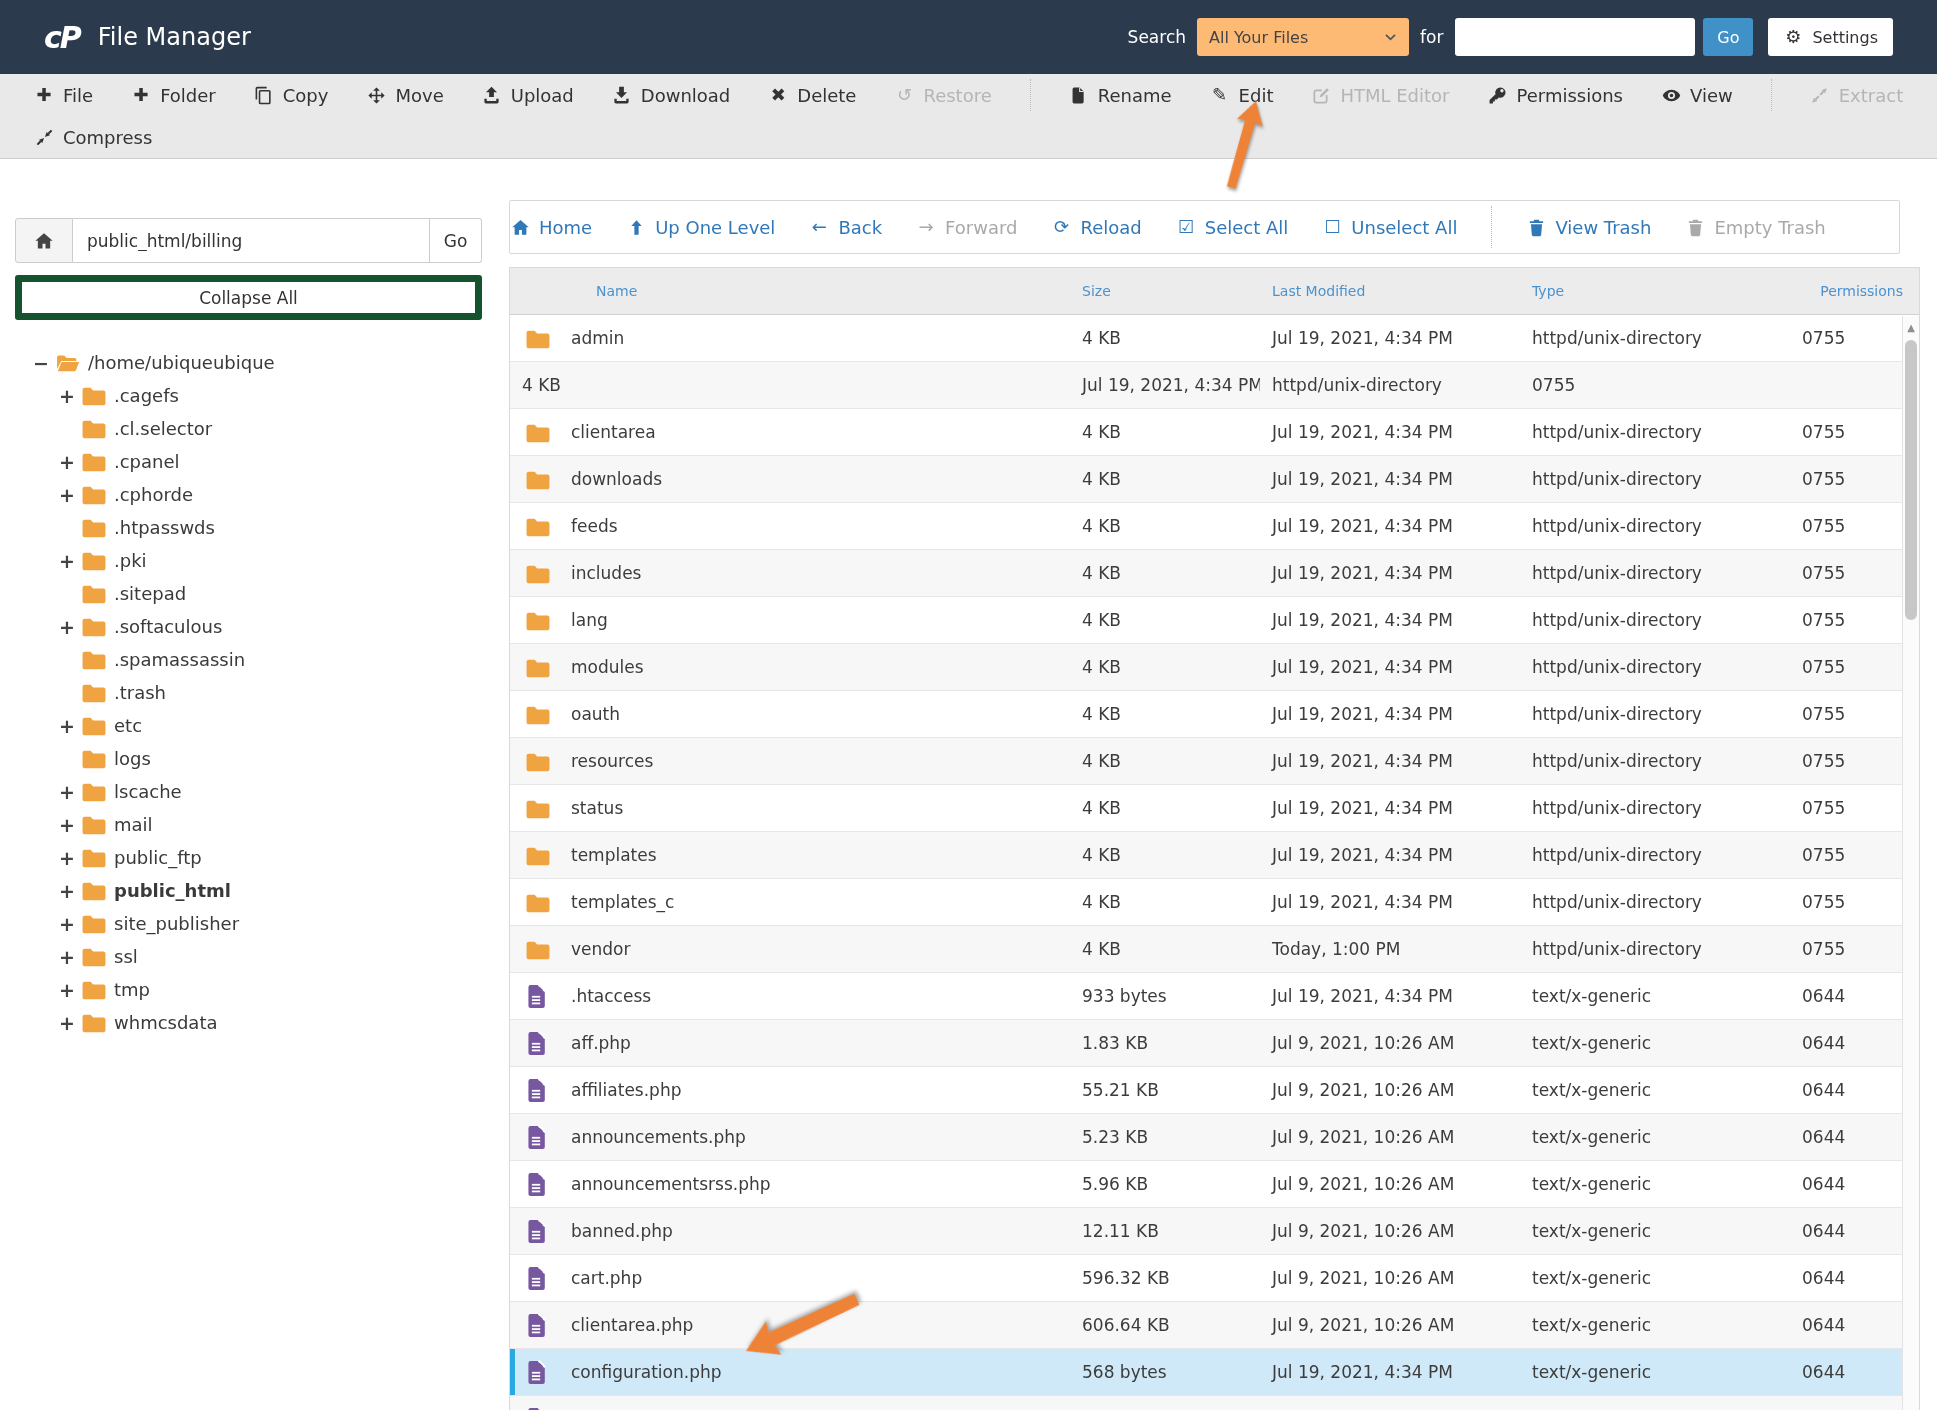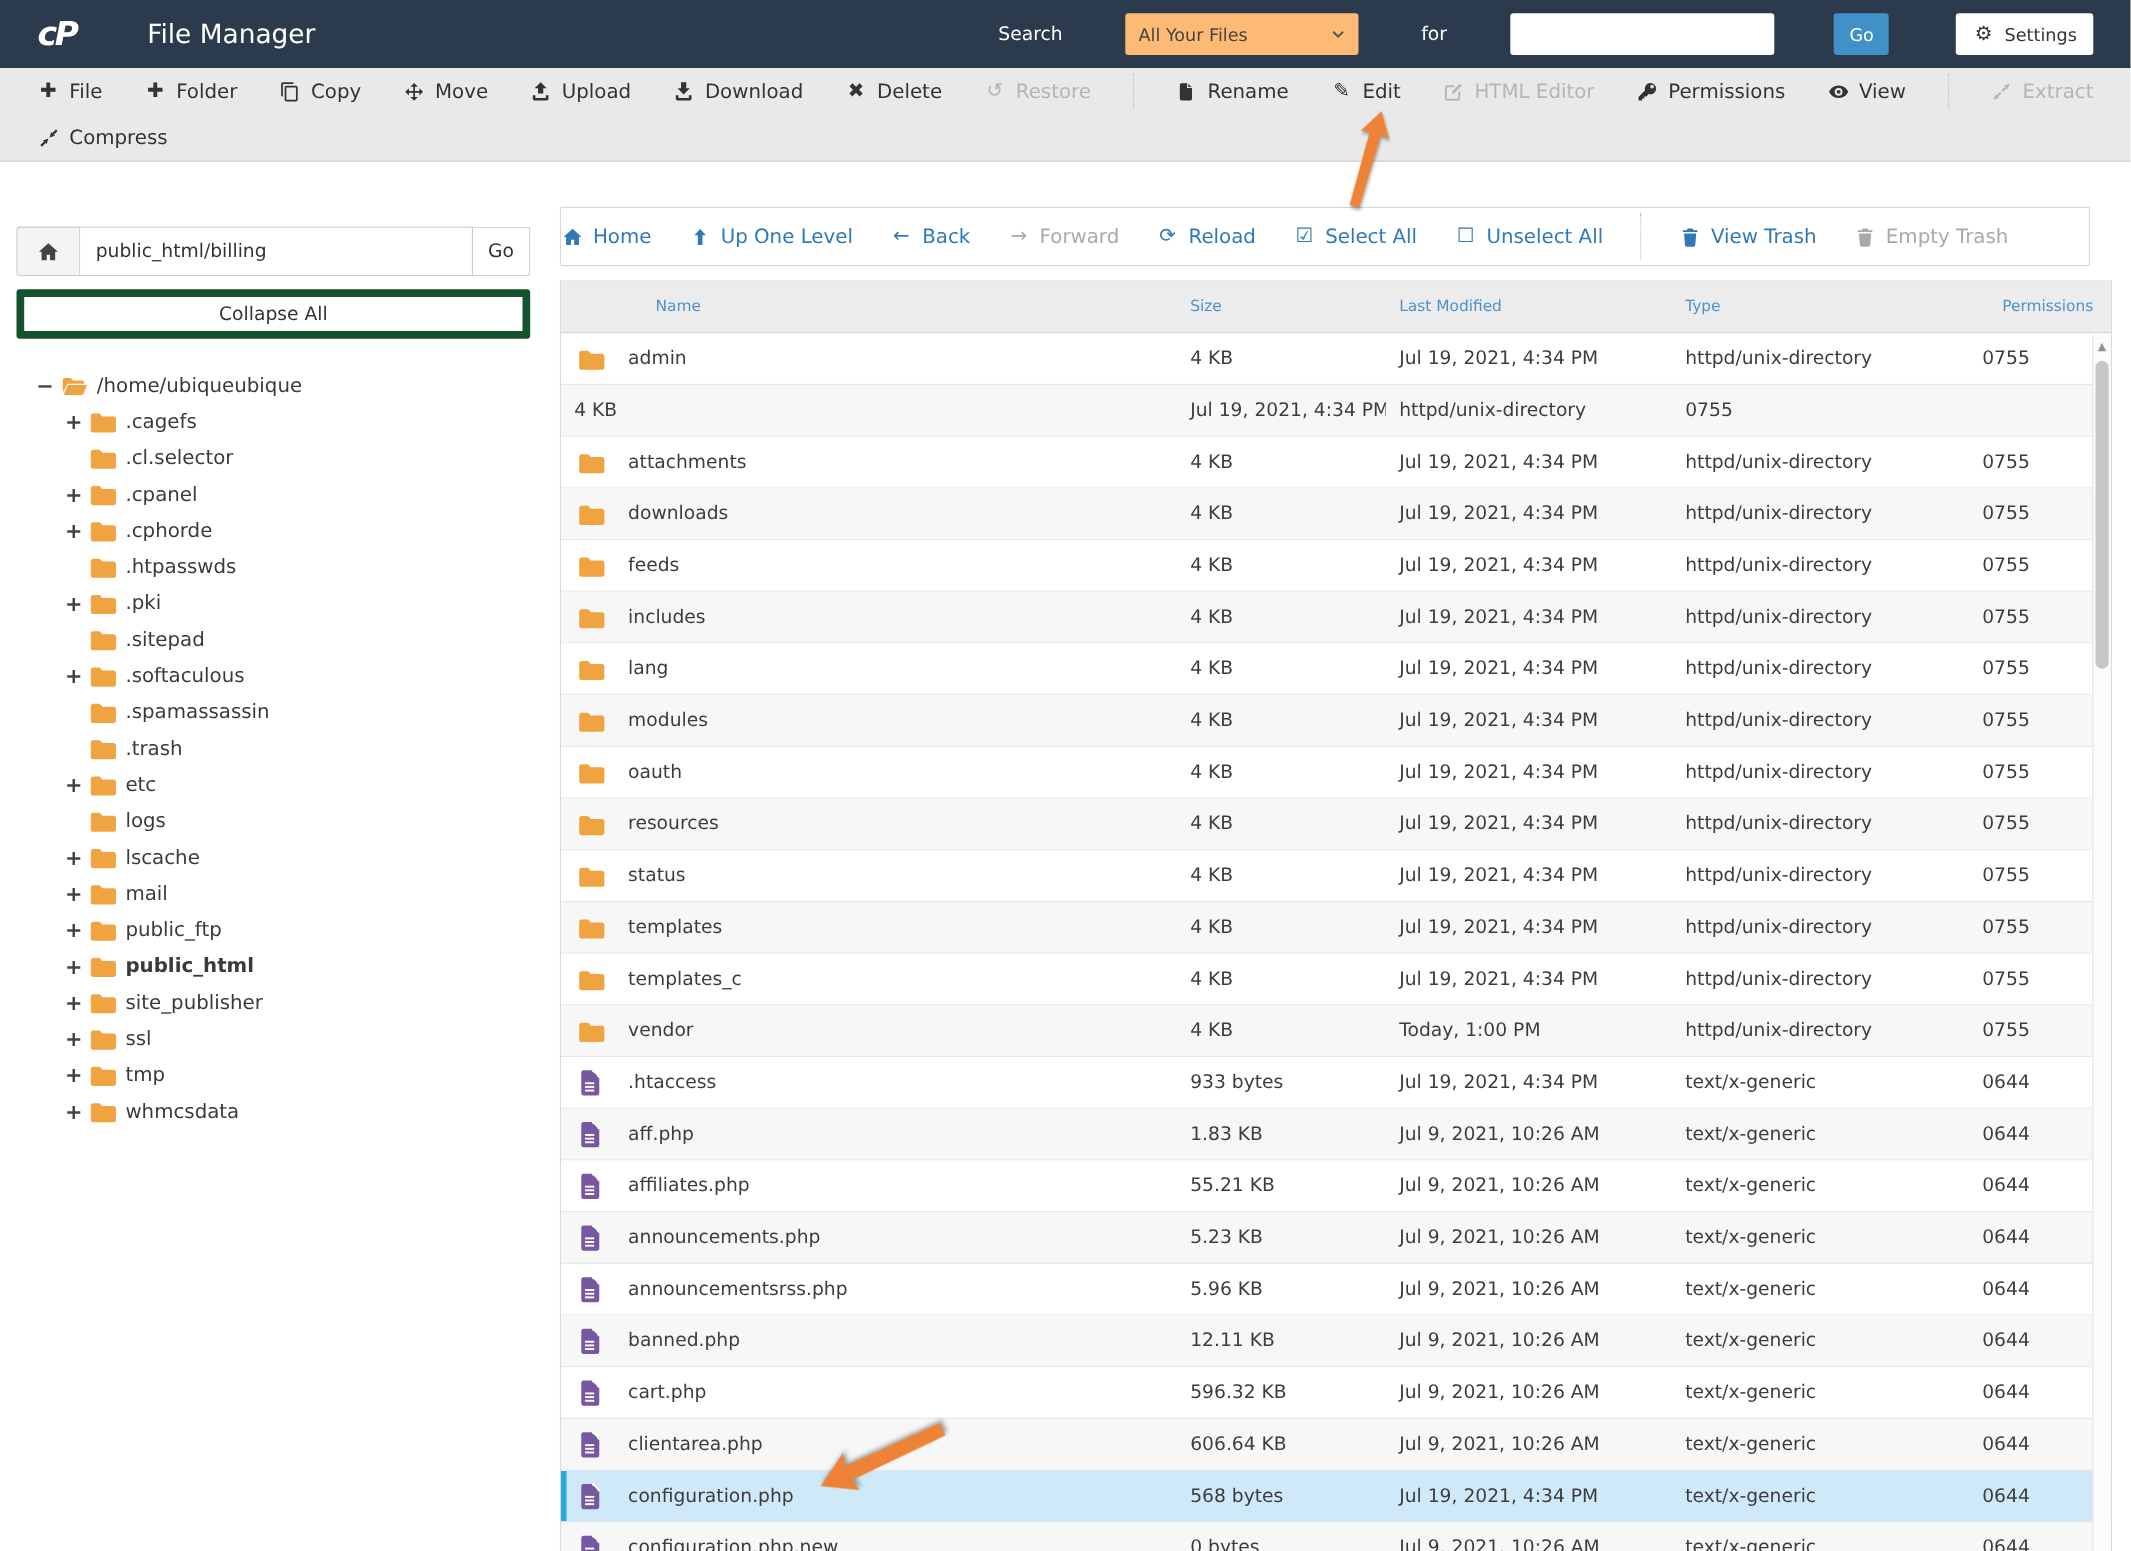--- a/index.html
+++ b/index.html
@@ -3,21 +3,21 @@
 <meta charset="utf-8">
 <style>
   * { box-sizing: border-box; }
   html,body { margin:0; padding:0; }
   body {
     width:1937px; height:1410px; overflow:hidden; position:relative;
     font-family:"DejaVu Sans","Liberation Sans",sans-serif;
     background:#fff; color:#3c3c3c;
   }
   
-  .app-header{ height:62px; background:var(--header-bg,#2b3b4d); display:flex; align-items:center; padding:0 34px; color:#fff;gap:46px; }
+  .app-header{ height:74px; background:var(--header-bg,#2b3b4d); display:flex; align-items:center; padding:0 44px; color:#fff; }
   .logo{ font-size:30px; font-weight:bold; font-style:italic; letter-spacing:-2px; margin-right:18px; cursor:default; }
   .app-title{ font-size:24px; font-weight:400; margin:0; }
   .hspacer{ flex:1; }
   .hlabel{ font-size:17px; }
   .scope-select{ width:212px; height:38px; background:#fdba74; border-radius:3px; display:flex; align-items:center; justify-content:space-between; padding:0 12px; color:#444; font-size:16px; margin:0 11px; cursor:pointer; }
   .scope-select svg{ width:13px; height:9px; }
   .search-input{ width:240px; height:38px; border:none; border-radius:3px; margin-left:12px; padding:0 10px; font-size:16px; outline:none; }
   .btn-go{ height:38px; min-width:50px; background:var(--go-button-blue,#4191c9); color:#fff; border:none; border-radius:3px; font-size:16px; margin-left:8px; cursor:pointer; font-family:inherit; }
   .btn-settings{ height:38px; background:#fff; border:none; border-radius:3px; font-size:16px; color:#333; display:flex; align-items:center; gap:9px; padding:0 15px; margin-left:15px; cursor:pointer; font-family:inherit; }
   .btn-settings .icon{ font-size:18px; }
@@ -511,21 +511,21 @@
             <div class="cell type" data-name="file-type">httpd/unix-directory</div>
             <div class="cell perms" data-name="file-perms">0755</div>
           </div>
           <div class="trow" data-name="file-row-attachments">
             <div class="cell name" data-name="name-cell">
               <span class="icon" data-name="folder-icon">
                 <svg viewBox="0 0 26 22" aria-hidden="true">
                   <path d="M1 5.2C1 4 2 3 3.2 3h6.3L12 5.8h10.8c1.2 0 2.2 1 2.2 2.2v11c0 1.2-1 2.2-2.2 2.2H3.2C2 21.2 1 20.2 1 19z" fill="var(--folder-orange)"></path>
                 </svg>
               </span>
-              <span class="fname" data-name="file-name">attachments</span>
+              <span class="fname" data-name="file-name">clientarea</span>
             </div>
             <div class="cell size" data-name="file-size">4 KB</div>
             <div class="cell modified" data-name="file-modified">Jul 19, 2021, 4:34 PM</div>
             <div class="cell type" data-name="file-type">httpd/unix-directory</div>
             <div class="cell perms" data-name="file-perms">0755</div>
           </div>
           <div class="trow alt" data-name="file-row-downloads">
             <div class="cell name" data-name="name-cell">
               <span class="icon" data-name="folder-icon">
                 <svg viewBox="0 0 26 22" aria-hidden="true">

